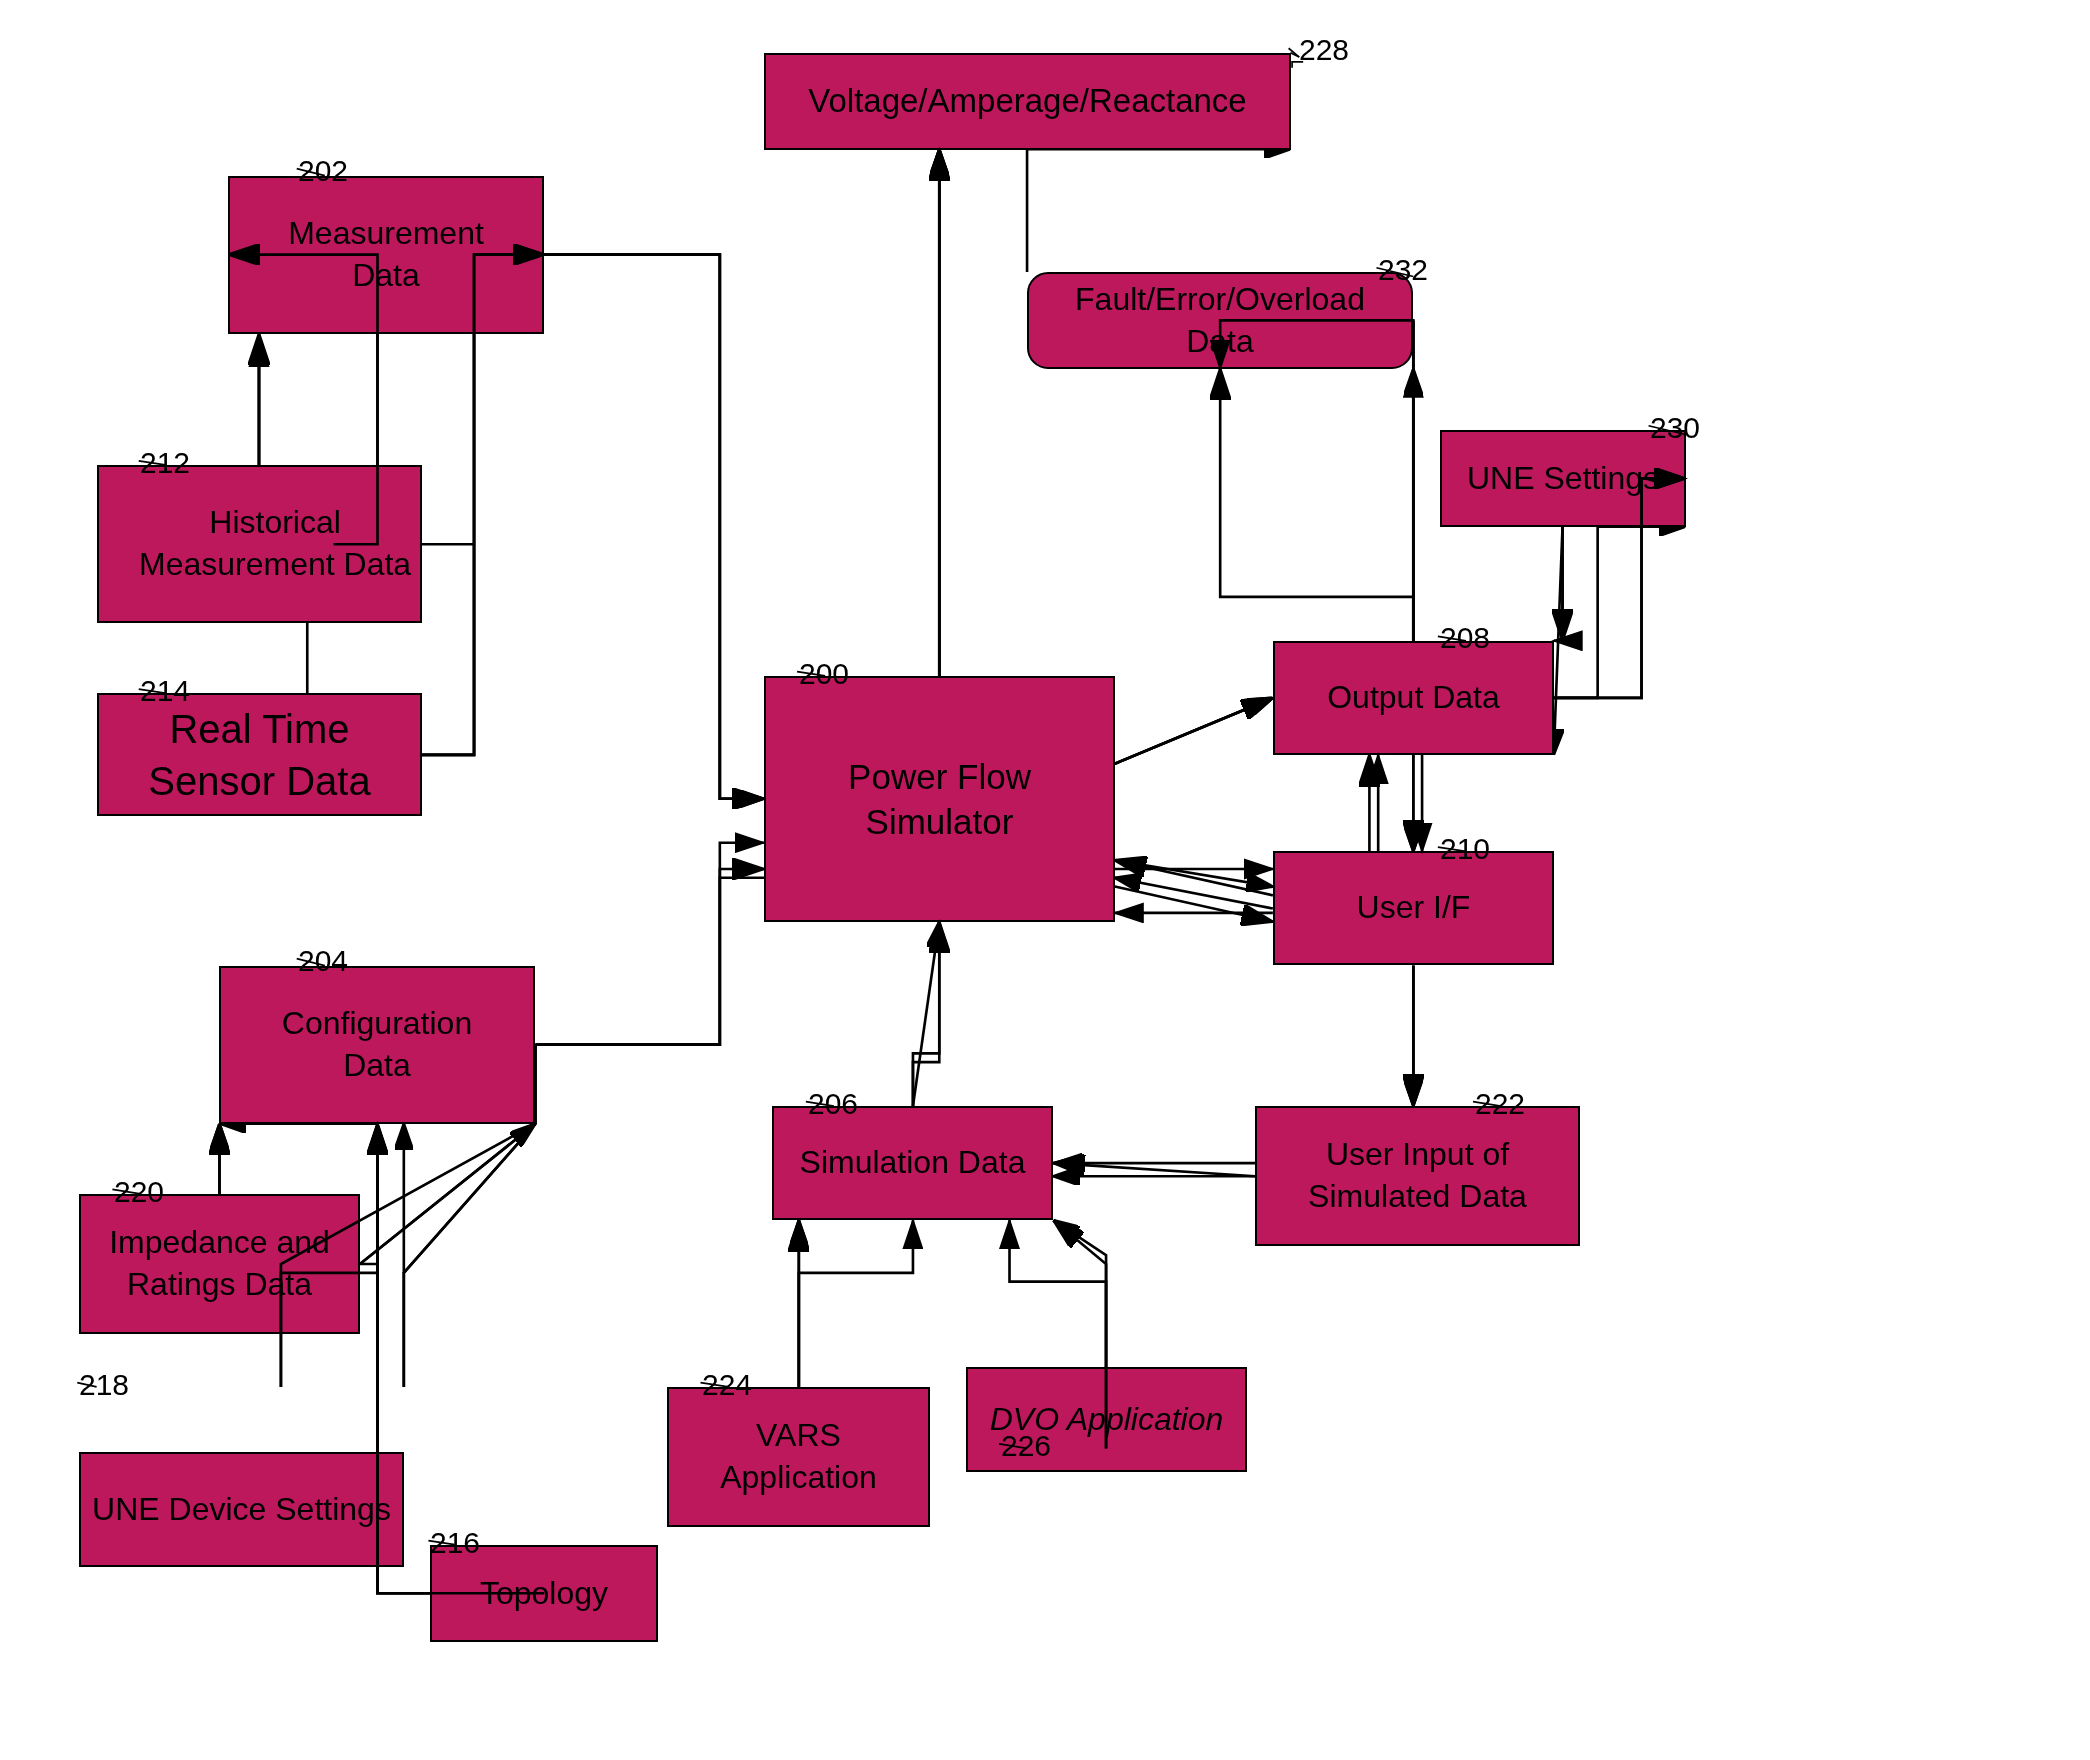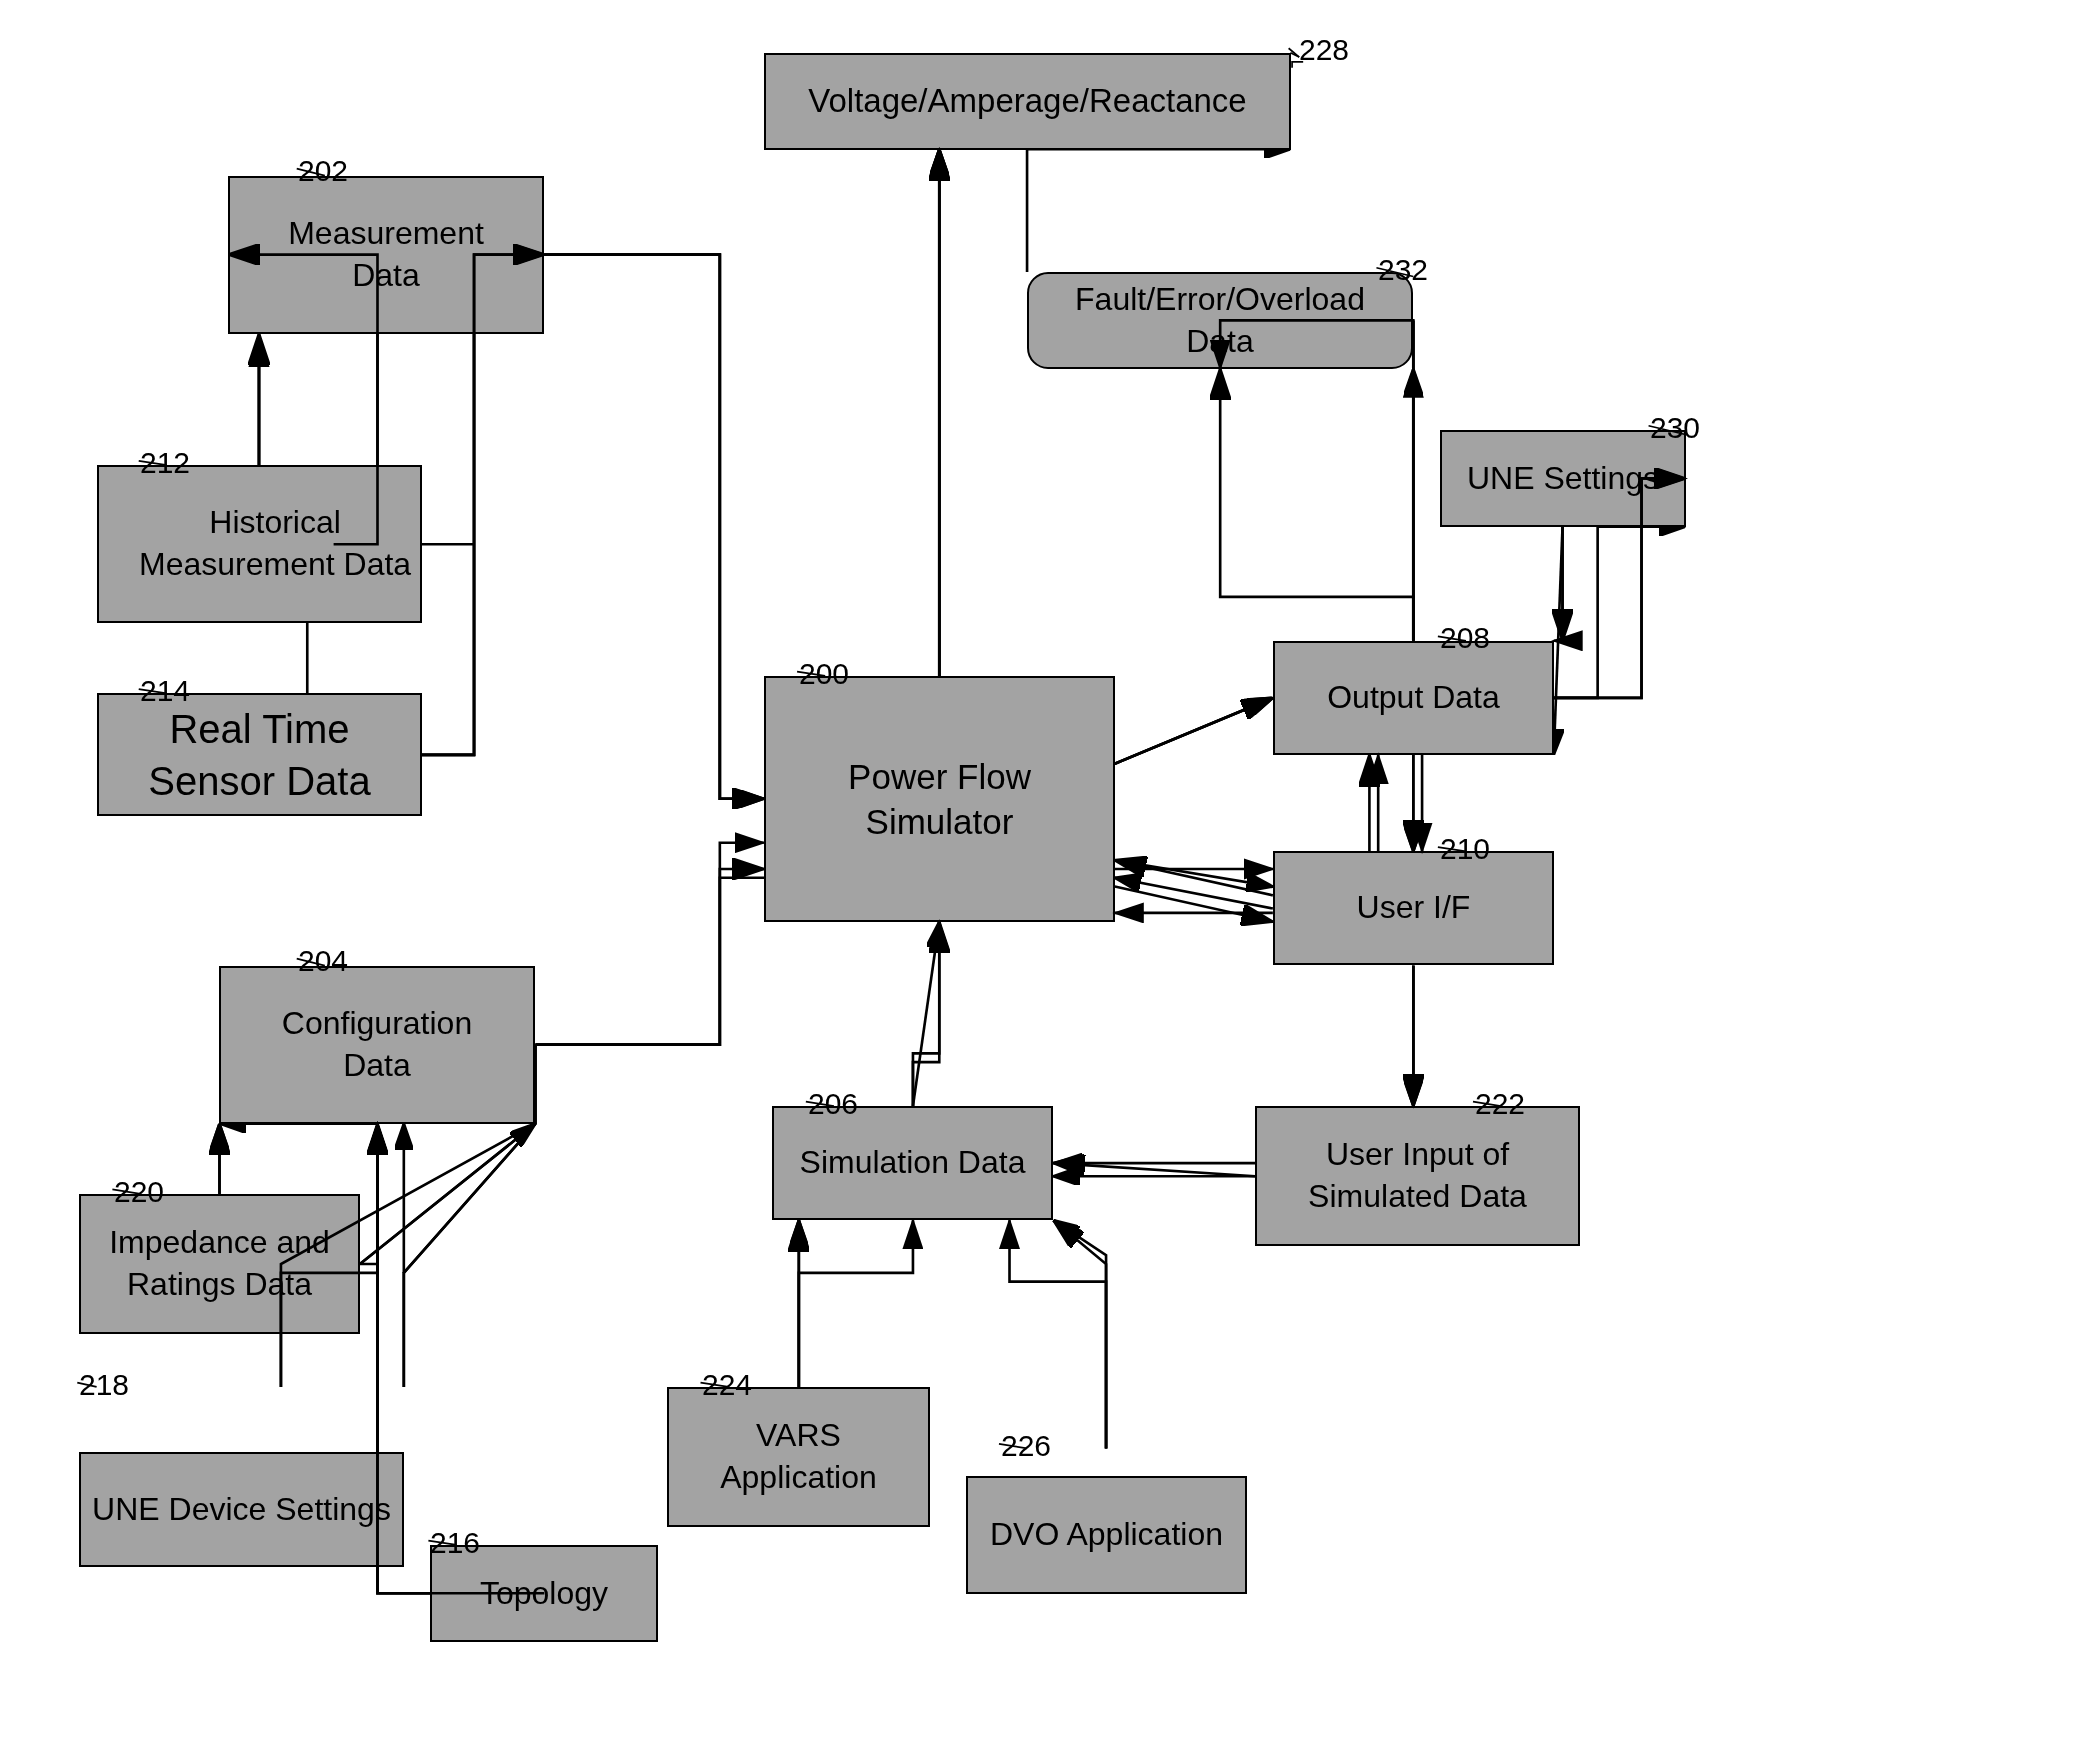--- a/index.html
+++ b/index.html
@@ -13,21 +13,21 @@
     }
     .diagram-container {
       position: absolute;
       top: 0; left: 0;
       width: 2091px;
       height: 1760px;
     }
     .box {
       position: absolute;
       border: 2.6px solid #000;
-      background: #a3a3a3;
+      background: #be185d;
       display: flex;
       align-items: center;
       justify-content: center;
       text-align: center;
       font-size: 32px;
       font-weight: normal;
       line-height: 1.3;
       padding: 8.8px;
     }
     .label {
@@ -240,21 +240,21 @@
   </div>
 
   <div class="box" style="left:772px;top:1106px;width:281px;height:114px;font-size:32px;justify-content:center;">
     <span>Simulation Data</span>
   </div>
 
   <div class="box" style="left:667px;top:1387px;width:263px;height:140px;font-size:32px;">
     <span>VARS<br>Application</span>
   </div>
 
-  <div class="box" style="left:966px;top:1476px;width:281px;height:118px;font-size:32px;">
+  <div class="box" style="left:966px;top:1367px;width:281px;height:105px;font-size:32px;font-style:italic;">
     <span>DVO Application</span>
   </div>
 
   <span class="label" style="left:1299px;top:33px;">228</span>
   <span class="label" style="left:1290px;top:48px;font-size:24.6px;">⌐</span>
   <span class="label" style="left:1378px;top:253px;">232</span>
   <span class="label" style="left:1650px;top:411px;">230</span>
   <span class="label" style="left:298px;top:154px;">202</span>
   <span class="label" style="left:140px;top:446px;">212</span>
   <span class="label" style="left:140px;top:674px;">214</span>

